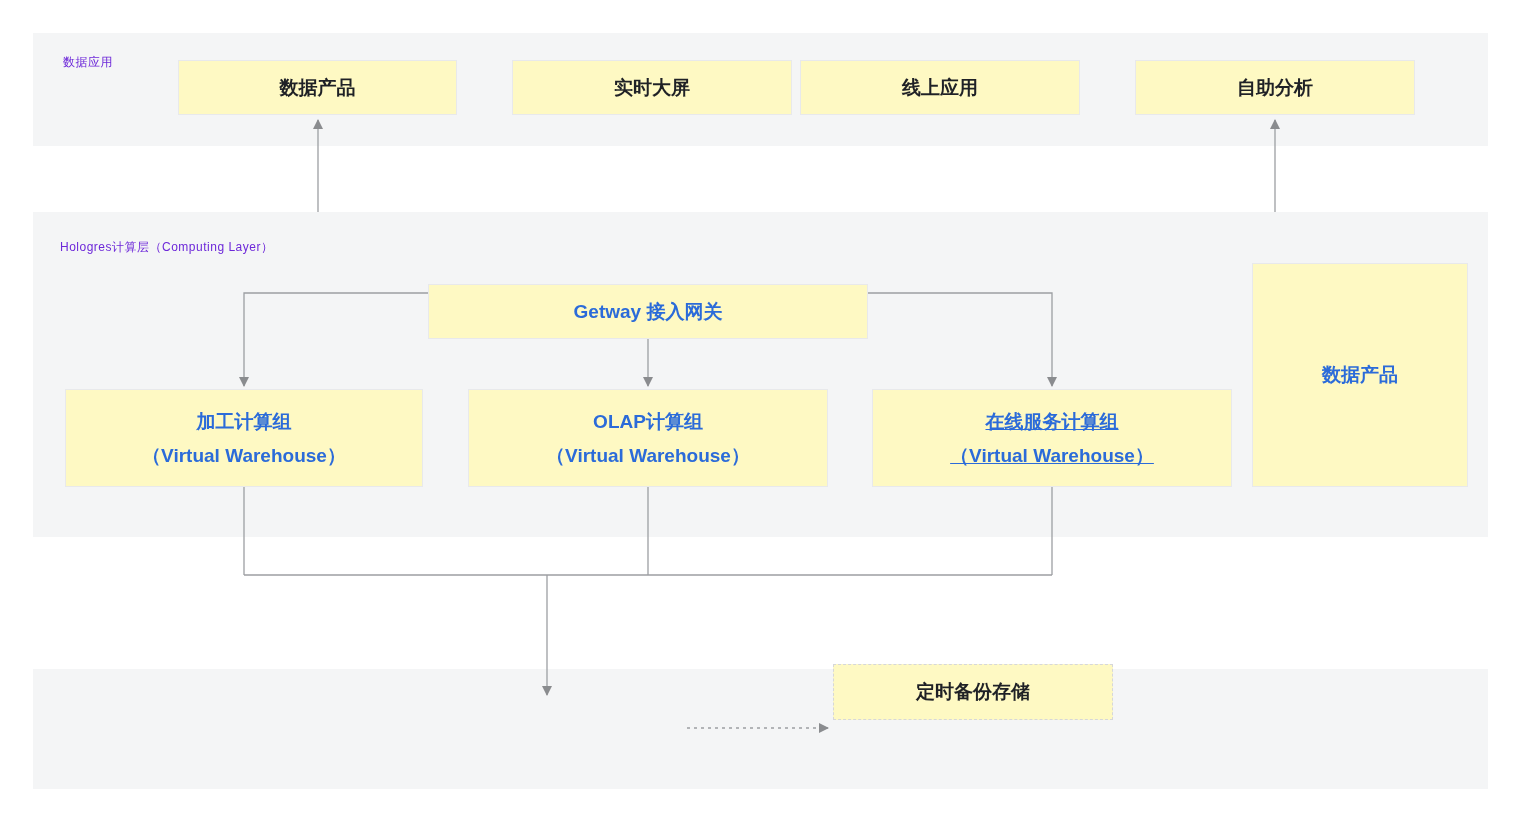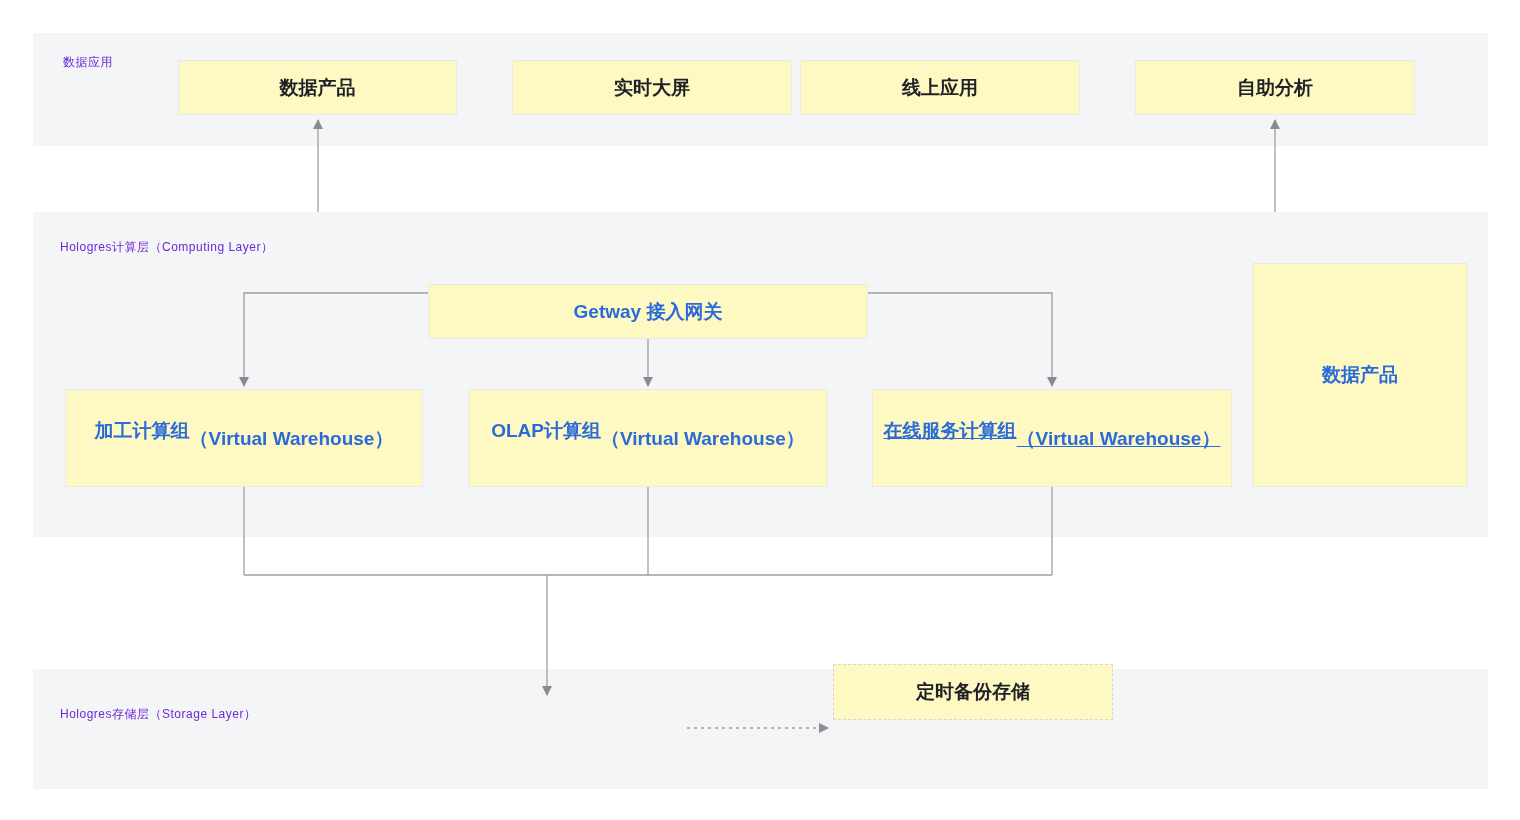--- a/index.html
+++ b/index.html
@@ -15,36 +15,35 @@
     position:absolute;font-size:12px;color:#6d28d9;font-weight:400;
     white-space:nowrap;letter-spacing:0.5px;
   }
   .node{
     position:absolute;display:flex;align-items:center;justify-content:center;
     background:#fef9c3;border:1px solid #e8e9eb;box-sizing:border-box;
     font-size:19px;font-weight:600;color:#1f2126;white-space:nowrap;
   }
   .node-blue{color:#2b6bd9;}
   .node-dashed{border:1px dashed #d6d7d9;}
-  .wh{flex-direction:row;line-height:1.0;}
+  .wh{flex-direction:column;line-height:1.0;}
   .wh .wh-title{margin-bottom:15px;}
   svg.wires{position:absolute;left:0;top:0;pointer-events:none;}
 </style>
 </head>
 <body>
 
 <div class="canvas">
 
   <div class="band band-top"></div>
   <div class="band band-computing"></div>
   <div class="band band-storage"></div>
 
   <div class="band-label" style="left:63px;top:54px;">数据应用</div>
   <div class="band-label" style="left:60px;top:239px;">Hologres计算层（Computing Layer）</div>
-  <div class="band-label" style="left:60px;top:706px;">Hologres存储层（Storage Layer）</div>
 
   <svg class="wires" width="1520" height="820" viewBox="0 0 1520 820">
     <defs>
       <marker id="arr" viewBox="0 0 10 10" refX="9" refY="5" markerWidth="10" markerHeight="10" markerUnits="userSpaceOnUse" orient="auto">
         <path d="M0,0 L10,5 L0,10 Z" fill="#8a8c8f"></path>
       </marker>
     </defs>
     <g stroke="#9c9ea2" stroke-width="1.3" fill="none">
       <path d="M318,212 L318,120" marker-end="url(#arr)"></path>
       <path d="M1275,212 L1275,120" marker-end="url(#arr)"></path>

